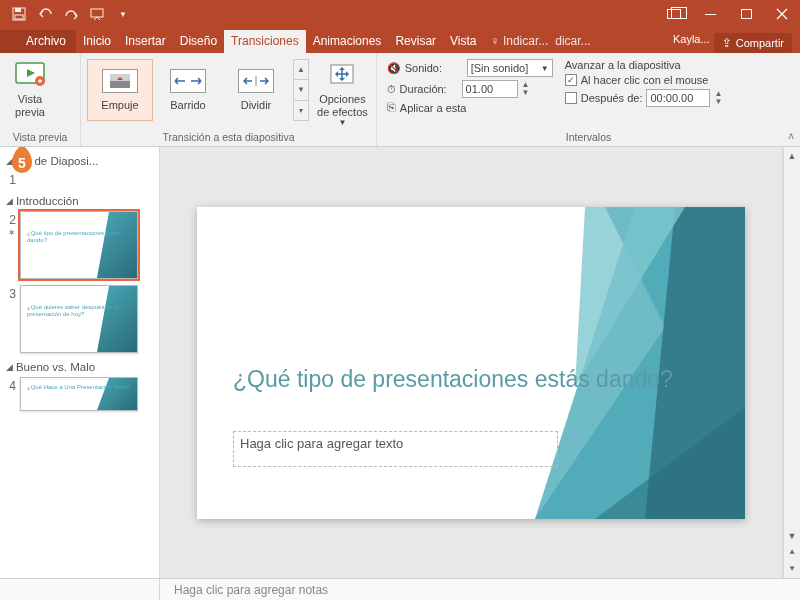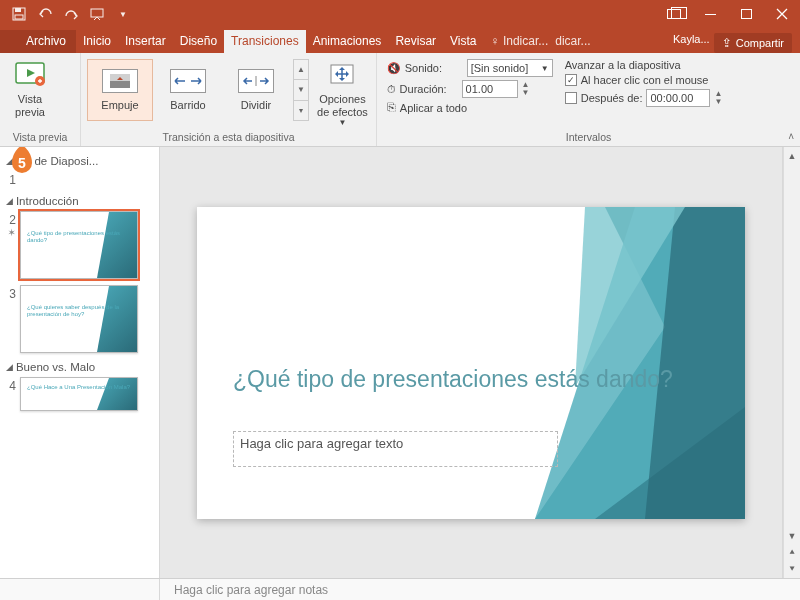--- a/index.html
+++ b/index.html
@@ -220,21 +220,21 @@
             </div>
         </div>
         <div class="interval-row">
           <span>⏱</span>
           <span class="lbl">Duración:</span>
           <div class="spin">01.00</div>
           <span style="font-size:8px;color:#666;display:flex;flex-direction:column;line-height:1">▲<span>▼</span></span>
         </div>
         <div class="interval-row">
           <span>⎘</span>
-          <span>Aplicar a todo</span>
+          <span>Aplicar a esta</span>
         </div>
       </div>
       <div class="adv-body">
         <div>Avanzar a la diapositiva</div>
         <div class="interval-row">
           <span class="chk">✓</span>
           <span>Al hacer clic con el mouse</span>
         </div>
         <div class="interval-row">
           <span class="chk"></span>

